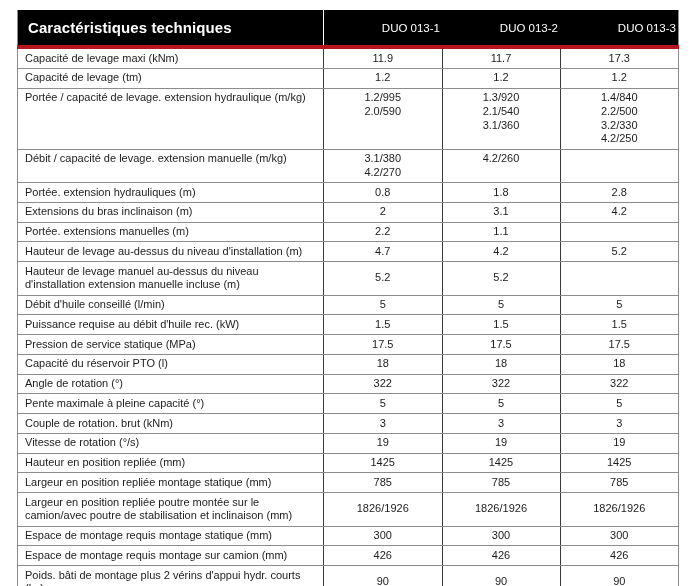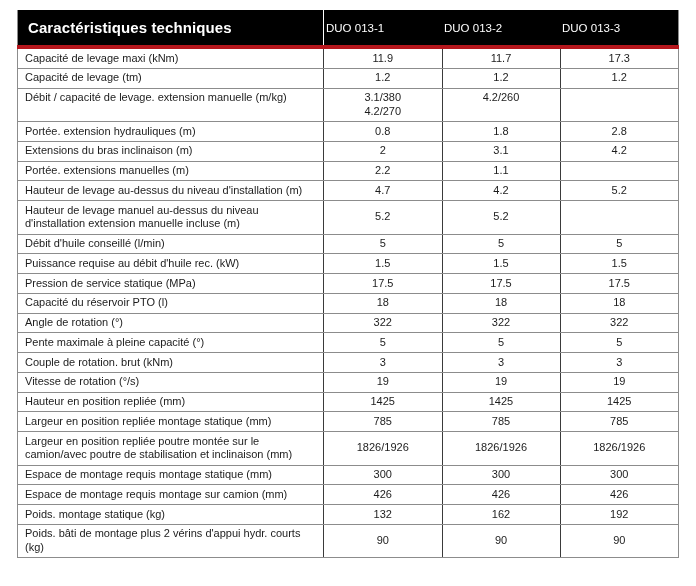--- a/index.html
+++ b/index.html
@@ -32,21 +32,21 @@
     text-align: left;
     font-size: 15px;
     font-weight: bold;
     padding: 9px 10px;
     border-right: 1px solid #ffffff;
     letter-spacing: 0.1px;
   }
   th.col-cell {
     font-weight: normal;
     font-size: 11.5px;
-    text-align: left;
+    text-align: right;
     width: 114px;
     padding: 9px 2px;
   }
   tbody td {
     font-size: 11px;
     line-height: 1.25;
     color: #1c1c1c;
     border-bottom: 1px solid #8c8c8c;
     vertical-align: middle;
   }
@@ -83,20 +83,26 @@
           <td class="value-cell">11.7</td>
           <td class="value-cell">17.3</td>
         </tr>
         <tr>
           <td class="label-cell">Capacité de levage (tm)</td>
           <td class="value-cell">1.2</td>
           <td class="value-cell">1.2</td>
           <td class="value-cell">1.2</td>
         </tr>
         <tr class="top-align">
+          <td class="label-cell">Portée / capacité de levage. extension hydraulique (m/kg)</td>
+          <td class="value-cell">1.2/995<br>2.0/590</td>
+          <td class="value-cell">1.3/920<br>2.1/540<br>3.1/360</td>
+          <td class="value-cell">1.4/840<br>2.2/500<br>3.2/330<br>4.2/250</td>
+        </tr>
+        <tr class="top-align">
           <td class="label-cell">Débit / capacité de levage. extension manuelle (m/kg)</td>
           <td class="value-cell">3.1/380<br>4.2/270</td>
           <td class="value-cell">4.2/260</td>
           <td class="value-cell"></td>
         </tr>
         <tr>
           <td class="label-cell">Portée. extension hydrauliques (m)</td>
           <td class="value-cell">0.8</td>
           <td class="value-cell">1.8</td>
           <td class="value-cell">2.8</td>
@@ -195,26 +201,20 @@
           <td class="label-cell">Espace de montage requis montage statique (mm)</td>
           <td class="value-cell">300</td>
           <td class="value-cell">300</td>
           <td class="value-cell">300</td>
         </tr>
         <tr>
           <td class="label-cell">Espace de montage requis montage sur camion (mm)</td>
           <td class="value-cell">426</td>
           <td class="value-cell">426</td>
           <td class="value-cell">426</td>
-        </tr>
-        <tr>
-          <td class="label-cell">Poids. montage statique (kg)</td>
-          <td class="value-cell">132</td>
-          <td class="value-cell">162</td>
-          <td class="value-cell">192</td>
         </tr>
         <tr>
           <td class="label-cell">Poids. bâti de montage plus 2 vérins d'appui hydr. courts (kg)</td>
           <td class="value-cell">90</td>
           <td class="value-cell">90</td>
           <td class="value-cell">90</td>
         </tr>
       </tbody>
   </table>
 </div>

